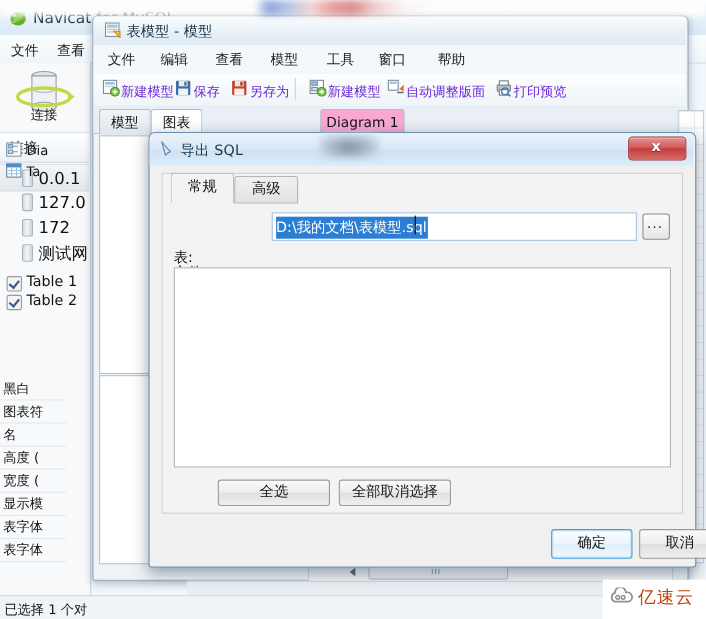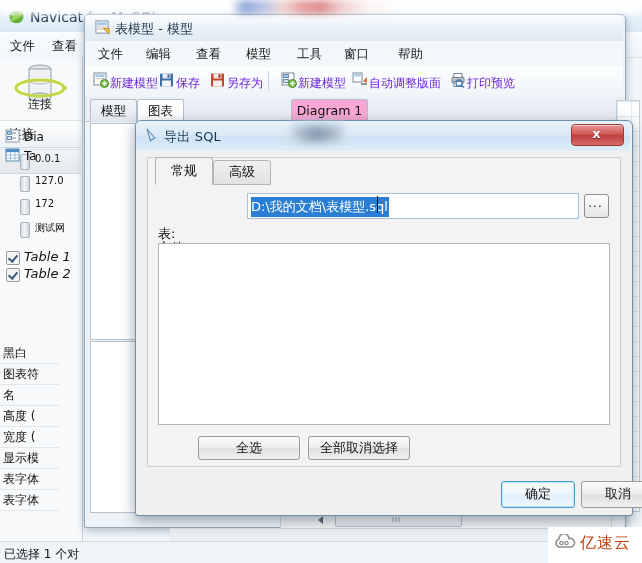--- a/index.html
+++ b/index.html
@@ -32,21 +32,21 @@
   #left-rail{left:0;top:57px;width:82px;height:484px;background:#f7f9fb;border-right:1px solid #c6d2dc;}
   #conn-btn{left:6px;top:60px;width:68px;height:56px;}
   #conn-btn-label{left:6px;top:96px;width:68px;text-align:center;font-size:12px;color:#222;}
   #conn-header{left:0;top:120px;width:81px;height:26px;
      background:linear-gradient(180deg,#ffffff,#eef2f6);border-top:1px solid #dbe3ea;border-bottom:1px solid #cdd8e1;}
   #conn-header-label{left:9px;top:126px;font-size:12.5px;color:#1f1f1f;}
   .conn-item{left:0;width:81px;height:23px;}
   .conn-item.selected{background:linear-gradient(180deg,#f3f5f7,#e3e8ec);border-top:1px solid #dde3e8;border-bottom:1px solid #d2d9df;}
   .conn-item .db-ico{position:absolute;left:20px;top:4px;width:8px;height:14px;
      background:linear-gradient(90deg,#d3d9de,#f4f7f9 45%,#cdd4da);border:1px solid #a9b3bc;border-radius:2px;}
-  .conn-item .ctxt{position:absolute;left:35px;top:3px;font-size:10px;color:#111;white-space:nowrap;text-align:right;}
+  .conn-item .ctxt{position:absolute;left:35px;top:3px;font-size:15px;color:#111;white-space:nowrap;text-align:right;}
   #status-bar{left:0;top:541px;width:642px;height:22px;background:#eef4f8;border-top:1px solid #cfdae3;}
   #status-text{left:4px;top:546px;font-size:12px;color:#111;white-space:nowrap;}
 
   
   #model-window{left:84px;top:14px;width:540px;height:512px;
     background:#eef3f7;border:1px solid #96a7b6;border-radius:5px 5px 2px 2px;
     box-shadow:0 2px 8px rgba(40,60,80,.35);}
   #model-titlebar{left:85px;top:15px;width:538px;height:26px;
     background:linear-gradient(180deg,#fbfdfe 0%,#eaf2f8 48%,#dfeaf3 100%);
     border-radius:4px 4px 0 0;}
@@ -120,21 +120,21 @@
   #lbl-file{left:158px;top:199px;font-size:13px;color:#111;margin-top:40px;}
   #file-input{left:247px;top:193px;width:330px;height:24px;background:#fff;border:1px solid #a4c3e0;}
   #file-input-text{left:251px;top:197px;font-size:13px;color:#fff;background:#2a7fd4;padding:1px 1px 1px 0;white-space:nowrap;}
   #file-caret{left:377px;top:196px;width:1px;height:17px;background:#000;}
   #browse-btn{left:584px;top:194px;width:23px;height:22px;
      background:linear-gradient(180deg,#fdfdfd,#e6e6e6);border:1px solid #8c8c8c;border-radius:3px;}
   #browse-dots{left:584px;top:198px;width:23px;text-align:center;font-size:12px;color:#222;letter-spacing:1px;line-height:10px;}
 
   #lbl-tables{left:158px;top:225px;font-size:13px;color:#111;}
   #table-list{left:158px;top:243px;width:450px;height:180px;background:#fff;border:1px solid #b4b4b4;}
-  .tbl-row{position:absolute;left:6px;height:17px;font-style:italic;}
+  .tbl-row{position:absolute;left:6px;height:17px;}
   .tbl-check{position:absolute;left:0;top:2px;width:12px;height:12px;background:#f4f4f4;
      border:1px solid #9a9a9a;border-radius:2px;}
   .tbl-check:after{content:"";position:absolute;left:3px;top:1px;width:4px;height:7px;
      border:solid #3b5c80;border-width:0 2px 2px 0;transform:rotate(40deg);}
   .tbl-label{position:absolute;left:18px;top:0;font-size:13px;color:#111;white-space:nowrap;}
 
   .dlg-btn{position:absolute;border:1px solid #9b9b9b;border-radius:3px;
      background:linear-gradient(180deg,#fafafa 0%,#ededed 48%,#e0e0e0 52%,#efefef 100%);
      font-size:13px;color:#111;text-align:center;margin-left:40px;}
   #btn-selectall{left:158px;top:436px;width:100px;height:22px;line-height:21px;}

